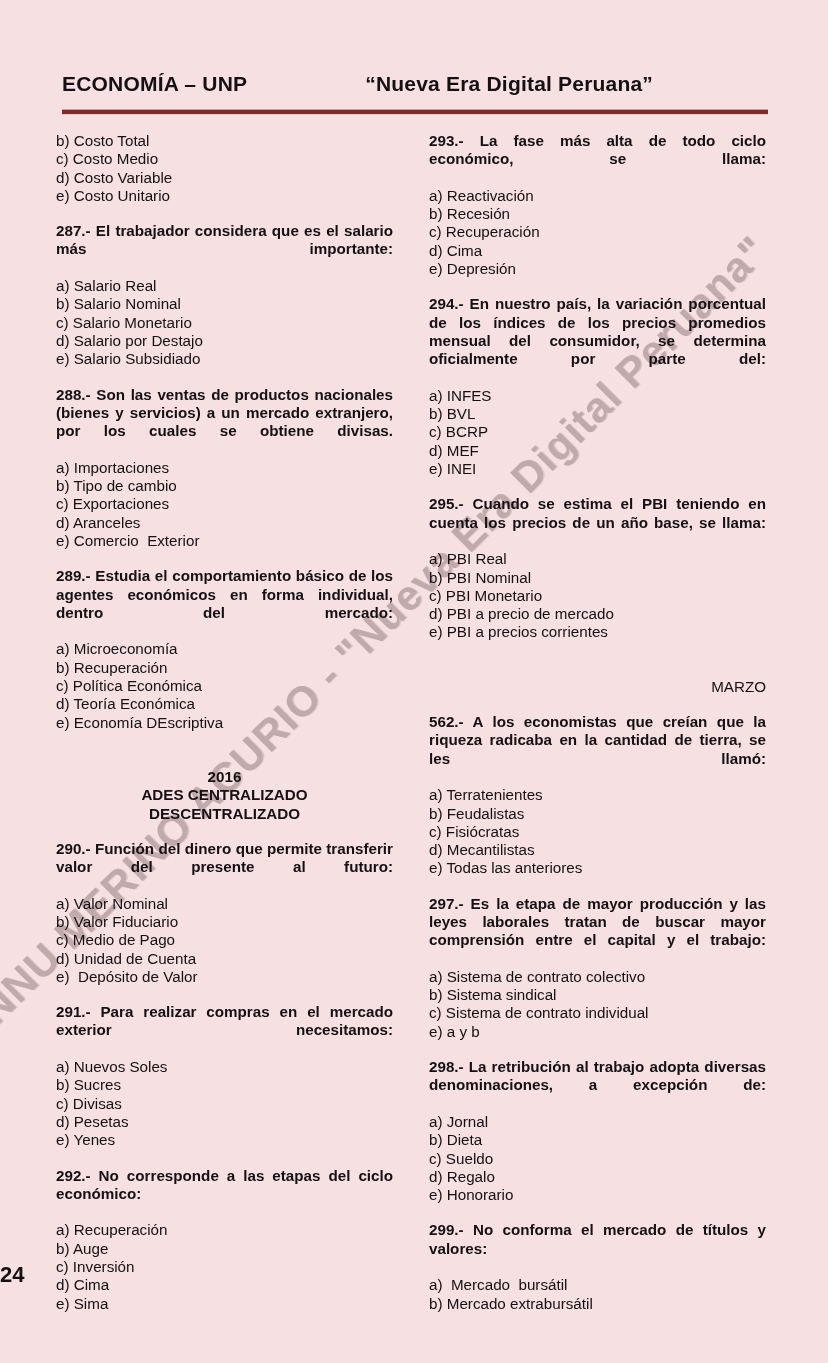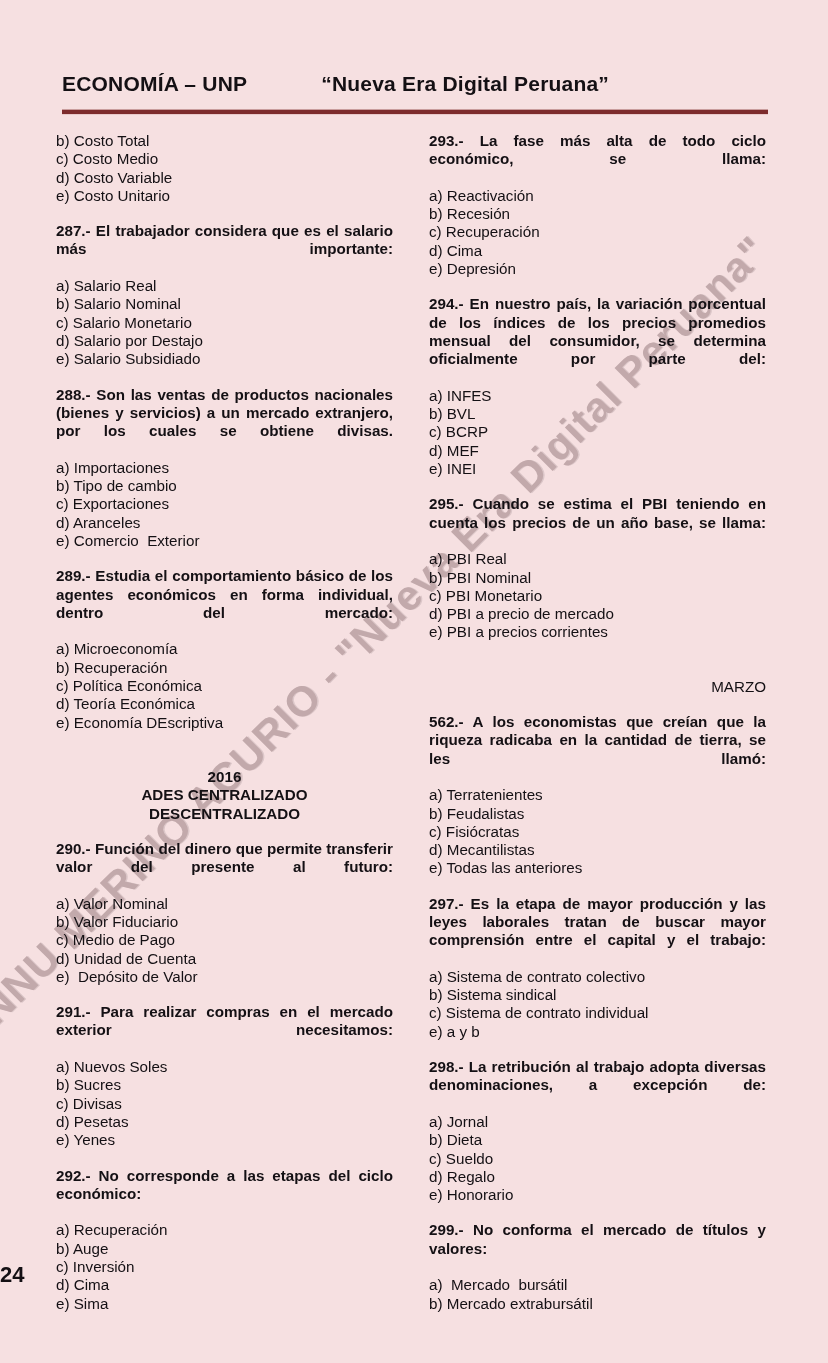--- a/index.html
+++ b/index.html
@@ -53,20 +53,21 @@
     position: absolute;
     left: 62px;
     top: 72px;
     width: 706px;
     z-index: 3;
   }
   .header-row {
     display: flex;
     align-items: baseline;
     height: 32px;
+    gap: 44px;
   }
   .header-left {
     font-size: 21px;
     font-weight: bold;
     letter-spacing: 0.2px;
     white-space: nowrap;
   }
   .header-right {
     font-size: 21px;
     font-weight: bold;

